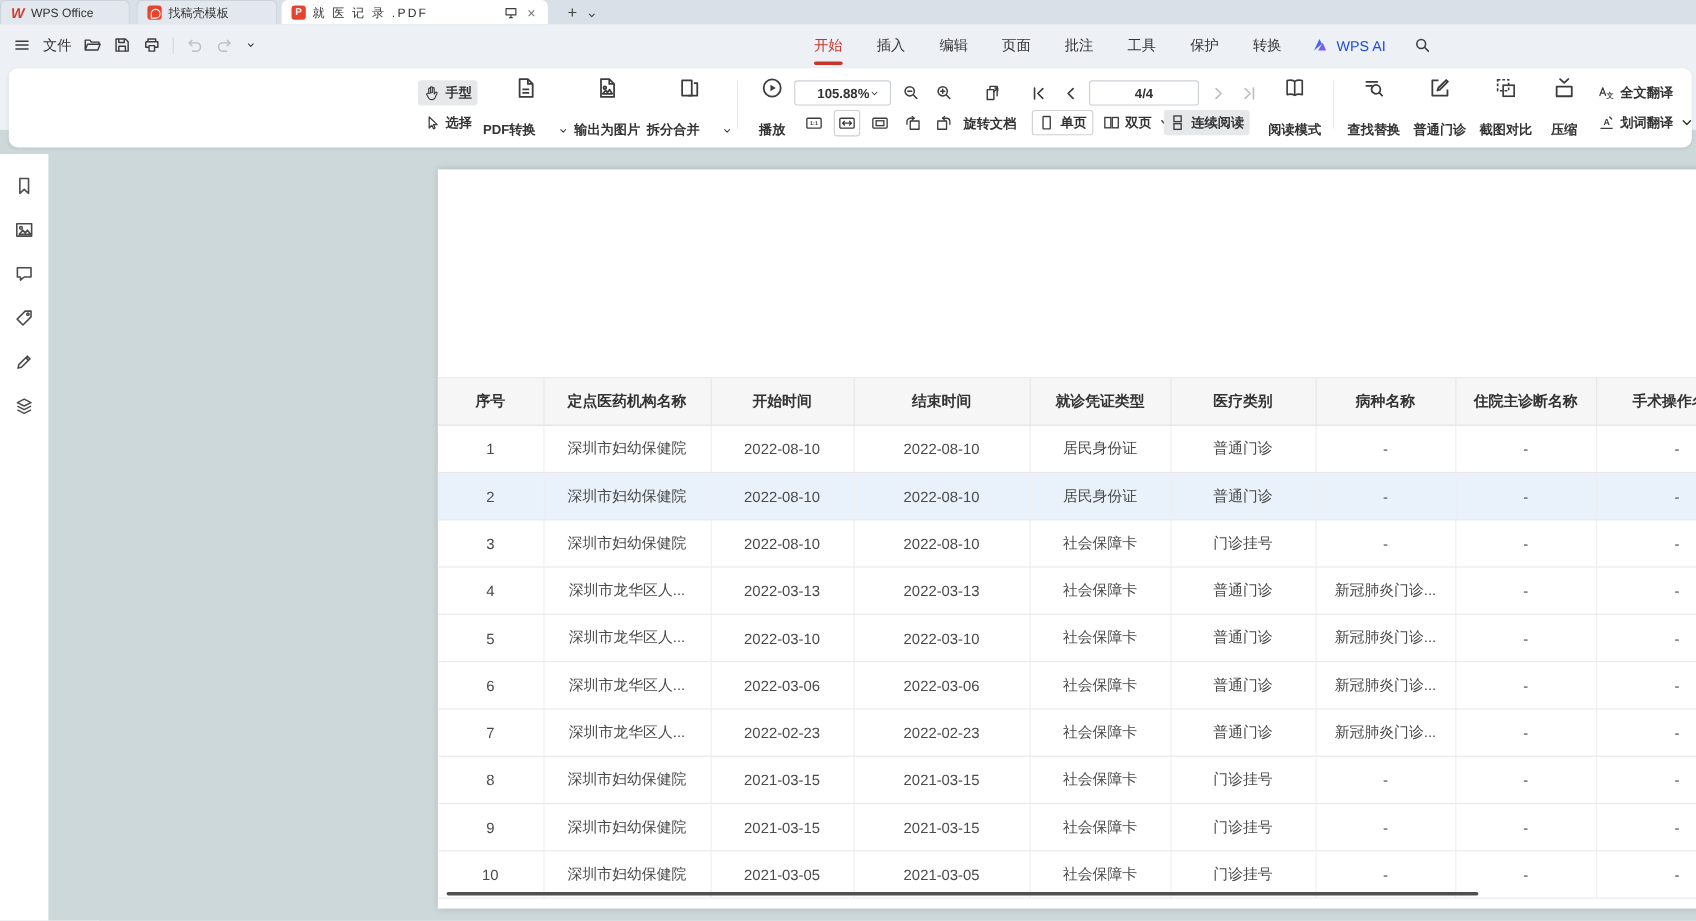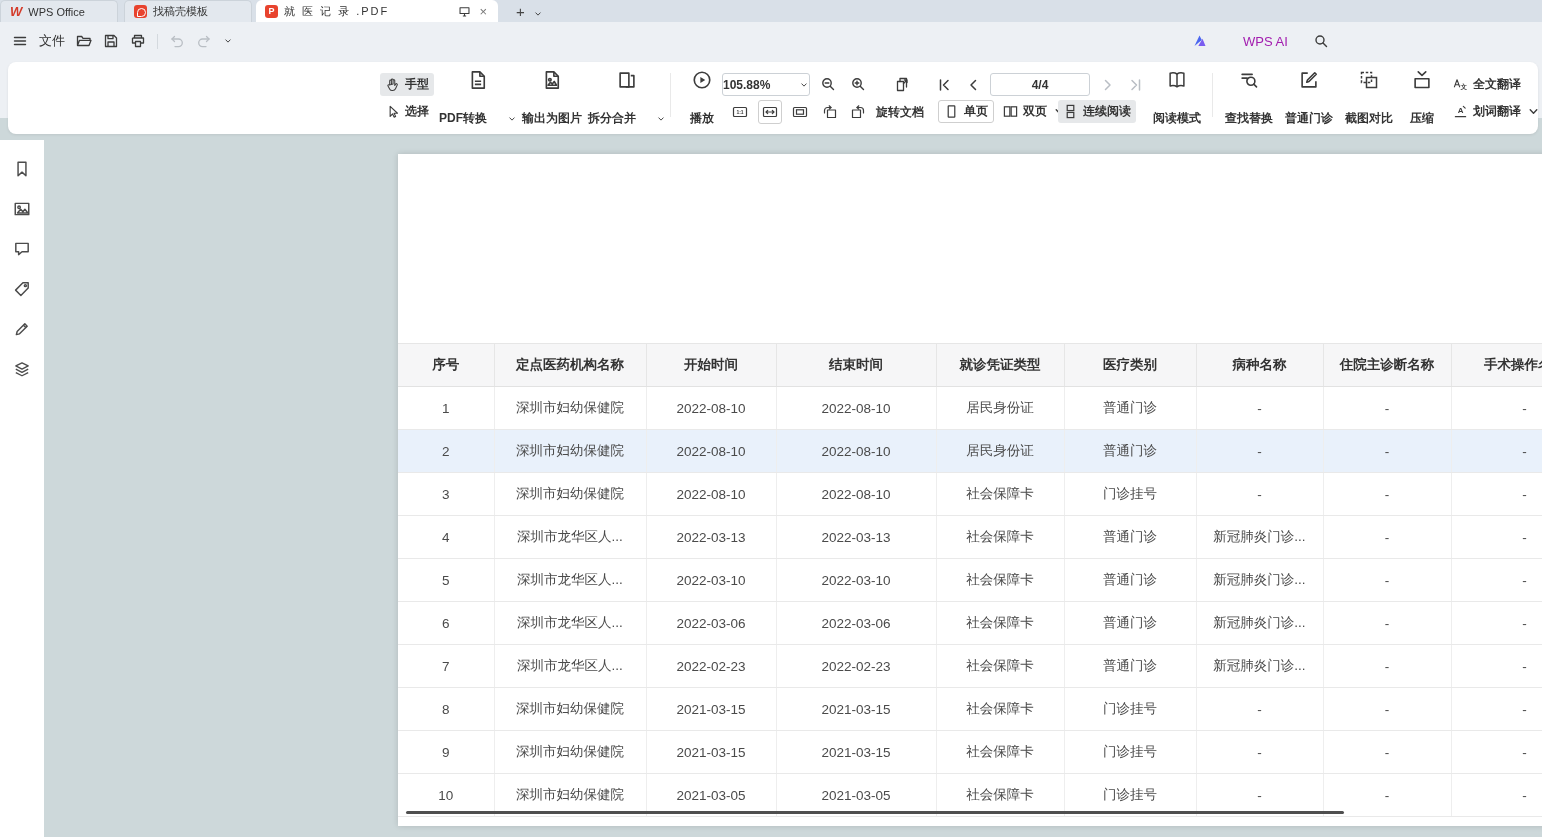--- a/index.html
+++ b/index.html
@@ -35,37 +35,37 @@
   .menubar{position:relative;height:38px;display:flex;align-items:center;}
   .mb-left{position:absolute;left:12px;display:flex;align-items:center;gap:11px;}
   .mb-file{font-size:13px;color:#333;}
   .vdiv{width:1px;height:15px;background:#d4d9de;}
   .mb-menus{position:absolute;left:740px;display:flex;gap:31px;height:38px;align-items:center;}
   .mitem{font-size:13px;color:#333;height:38px;line-height:38px;position:relative;cursor:default;}
   .mitem.active{color:var(--accent-red,#c9352b);}
   .mitem.active::after{content:"";position:absolute;left:50%;transform:translateX(-50%);bottom:1px;width:26px;height:3px;
                        background:var(--accent-red,#c9352b);border-radius:2px;}
   .mb-right{position:absolute;left:1192px;display:flex;align-items:center;gap:7px;}
-  .mb-right .ai-label{font-size:13px;color:#a21caf;margin-left:28px;}
+  .mb-right .ai-label{font-size:13px;color:#1d4ed8;}
   .mb-right .srch{margin-left:18px;}
 
   
   .toolbar{position:absolute;left:8px;top:40px;right:4px;height:72px;background:#fff;border-radius:8px;
            box-shadow:0 1px 3px rgba(0,0,0,.08);}
   .toolbar>*{position:absolute;font-weight:bold;}
   .hbtn{height:23px;display:flex;align-items:center;gap:5px;font-size:12px;color:#333;padding:0 5px;cursor:default;white-space:nowrap;}
   .hbtn .ic{width:15px;height:15px;}
   .sel{background:#e6e8ea;border-radius:3px;}
   .boxed{border:1px solid #cfcfcf;border-radius:3px;background:#fff;}
   .vbtn{top:8px;height:57px;display:flex;flex-direction:column;align-items:center;justify-content:space-between;
         font-size:12px;color:#333;cursor:default;white-space:nowrap;}
   .vbtn .lab{display:flex;align-items:center;gap:20px;}
   .iconbtn{width:20px;height:20px;display:flex;align-items:center;justify-content:center;color:#3c3c3c;cursor:default;}
   .combo{border:1px solid #ccd1d6;border-radius:3px;background:#fff;display:flex;align-items:center;
-         justify-content:space-between;padding:0 0;font-size:12px;height:23px;}
+         justify-content:space-between;padding:0 20px;font-size:12px;height:23px;}
   .pagebox{border:1px solid #ccd1d6;border-radius:3px;background:#fff;display:flex;align-items:center;
            justify-content:center;font-size:12px;height:23px;}
   .tdiv{width:1px;height:44px;background:#e9e9e9;top:11px;}
   .tlabel{font-size:12px;color:#333;height:22px;line-height:22px;white-space:nowrap;cursor:default;}
 
   
   .sidebar{position:absolute;left:0;top:140px;bottom:0;width:44px;background:#fff;display:flex;flex-direction:column;
            align-items:center;padding-top:20px;gap:22px;}
   .sidebar .ic{width:18px;height:18px;color:#4c4c4c;}
 
@@ -388,20 +388,30 @@
       <svg class="ic dis">
           <use href="#i-undo"></use>
         </svg>
       <svg class="ic dis">
           <use href="#i-redo"></use>
         </svg>
       <svg class="ic xs">
           <use href="#i-chev"></use>
         </svg>
     </div>
+    <div class="mb-menus">
+      <span class="mitem active">开始</span>
+      <span class="mitem">插入</span>
+      <span class="mitem">编辑</span>
+      <span class="mitem">页面</span>
+      <span class="mitem">批注</span>
+      <span class="mitem">工具</span>
+      <span class="mitem">保护</span>
+      <span class="mitem">转换</span>
+    </div>
     <div class="mb-right">
       <svg class="ic">
           <use href="#i-wpsai"></use>
         </svg>
       <span class="ai-label">WPS AI</span>
       <svg class="ic srch">
           <use href="#i-search"></use>
         </svg>
     </div>
   </div>

